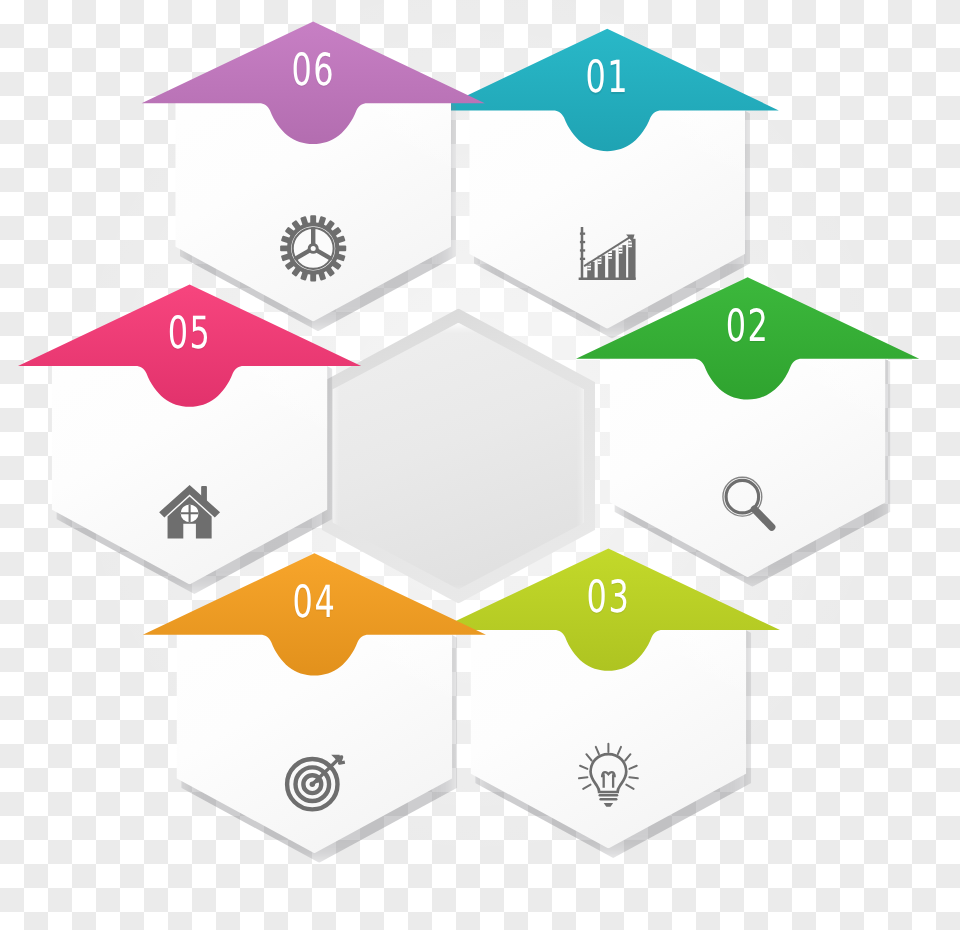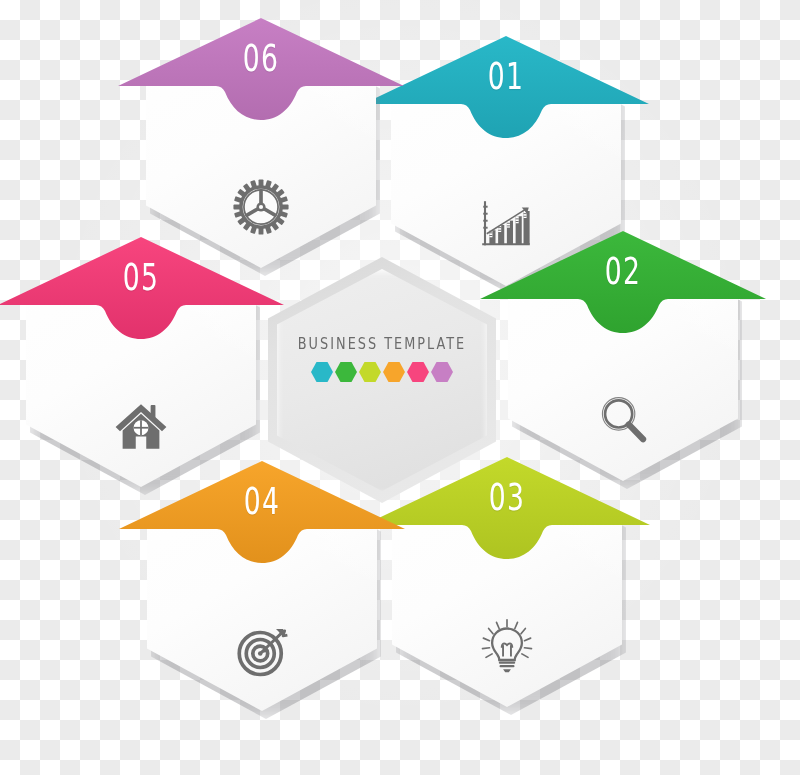--- a/index.html
+++ b/index.html
@@ -166,35 +166,24 @@
   }
 </style>
 </head>
 <body>
 
 <div id="stage">
 
   <div id="center-hex">
     <div class="center-outer"></div>
     <div class="center-inner"></div>
-    <div id="center-content">
-      <div id="center-title">BUSINESS  TEMPLATE</div>
-      <div id="swatches">
-          <div class="swatch" style="background: rgb(41, 184, 200);"></div>
-          <div class="swatch" style="background: rgb(60, 184, 60);"></div>
-          <div class="swatch" style="background: rgb(195, 217, 42);"></div>
-          <div class="swatch" style="background: rgb(247, 165, 43);"></div>
-          <div class="swatch" style="background: rgb(247, 69, 126);"></div>
-          <div class="swatch" style="background: rgb(199, 127, 196);"></div>
-        </div>
-    </div>
   </div>
 
   <div id="hex-layer">
-      <div class="hex" style="left: 391px; top: 36px;">
+      <div class="hex" style="left: 391px; top: 24px;">
     <div class="hex-shadow"></div>
     <div class="hex-body"></div>
     <div class="hex-tab">
 
   <svg viewBox="0 0 290 112" preserveAspectRatio="none">
     <defs>
       <linearGradient id="tg0" x1="0" y1="0" x2="0" y2="1">
         <stop offset="0%" stop-color="#29b8c8"></stop>
         <stop offset="100%" stop-color="#1fa3b3"></stop>
       </linearGradient>
@@ -367,21 +356,21 @@
       <circle cx="30" cy="36" r="16" stroke="#6e6e6e" stroke-width="4.2"></circle>
       <circle cx="30" cy="36" r="8.5" stroke="#6e6e6e" stroke-width="4.2"></circle>
       <circle cx="30" cy="36" r="2.6" fill="#6e6e6e"></circle>
       <path d="M30 36 L54 13" stroke="#6e6e6e" stroke-width="3.2" stroke-linecap="round"></path>
       <path d="M30 36 L38 34 L36 28 Z" fill="#6e6e6e"></path>
       <path d="M52 11 L58 10 L56 16 L61 15" fill="none" stroke="#6e6e6e" stroke-width="3" stroke-linejoin="round"></path>
       <path d="M48 8 L56 8 L56 16" fill="#6e6e6e"></path>
     </svg>
     </div>
   </div>
-      <div class="hex" style="left: 26px; top: 237px;">
+      <div class="hex" style="left: 43px; top: 237px;">
     <div class="hex-shadow"></div>
     <div class="hex-body"></div>
     <div class="hex-tab">
 
   <svg viewBox="0 0 290 112" preserveAspectRatio="none">
     <defs>
       <linearGradient id="tg4" x1="0" y1="0" x2="0" y2="1">
         <stop offset="0%" stop-color="#f7457e"></stop>
         <stop offset="100%" stop-color="#e2326c"></stop>
       </linearGradient>

